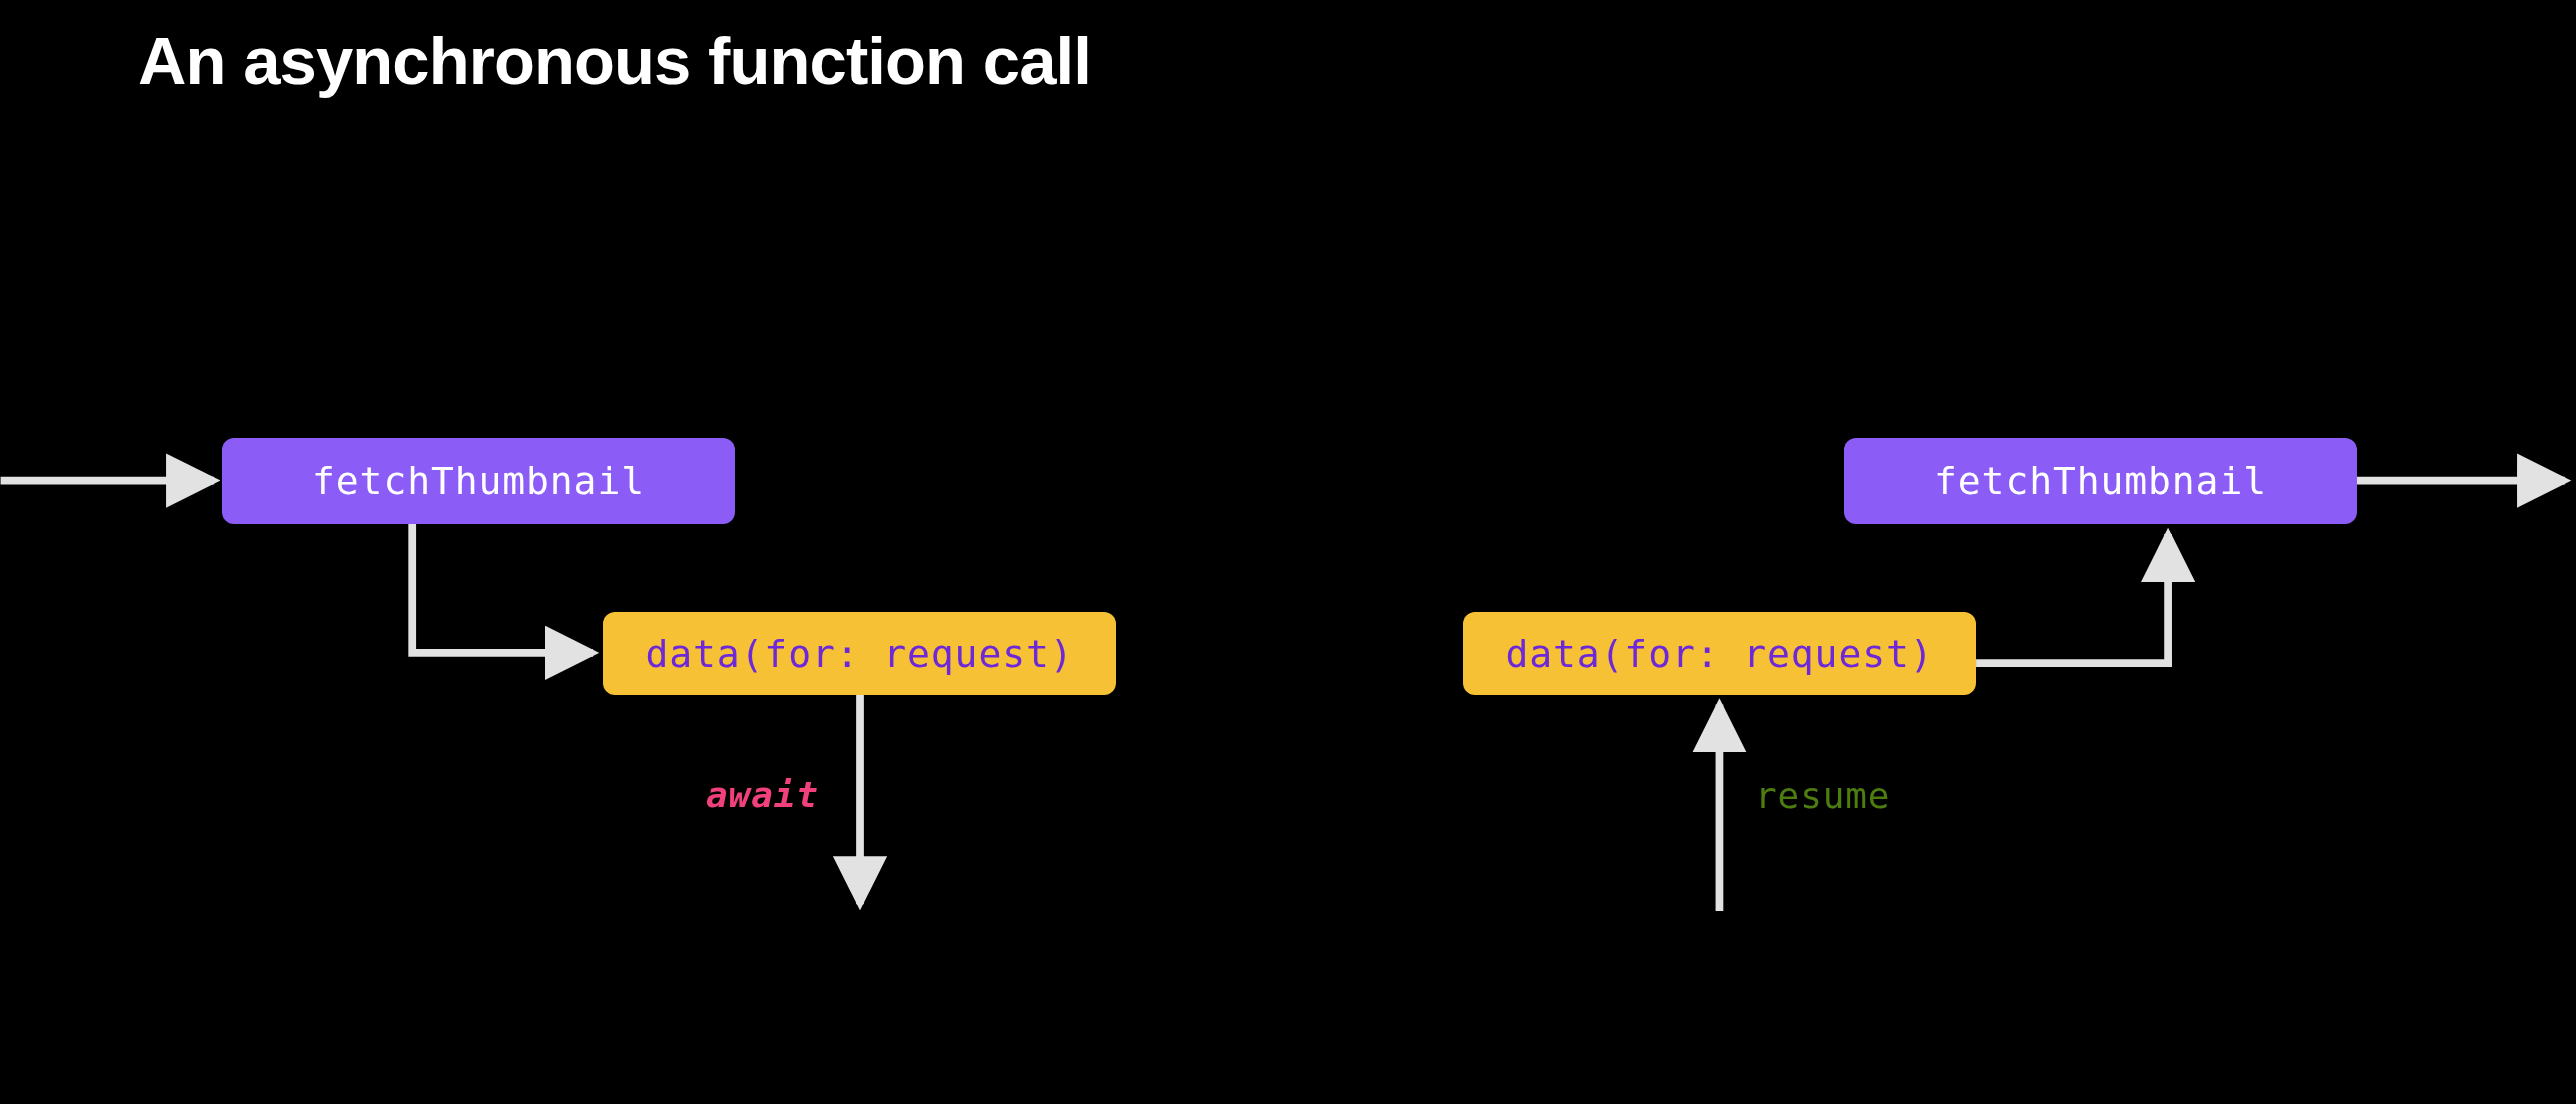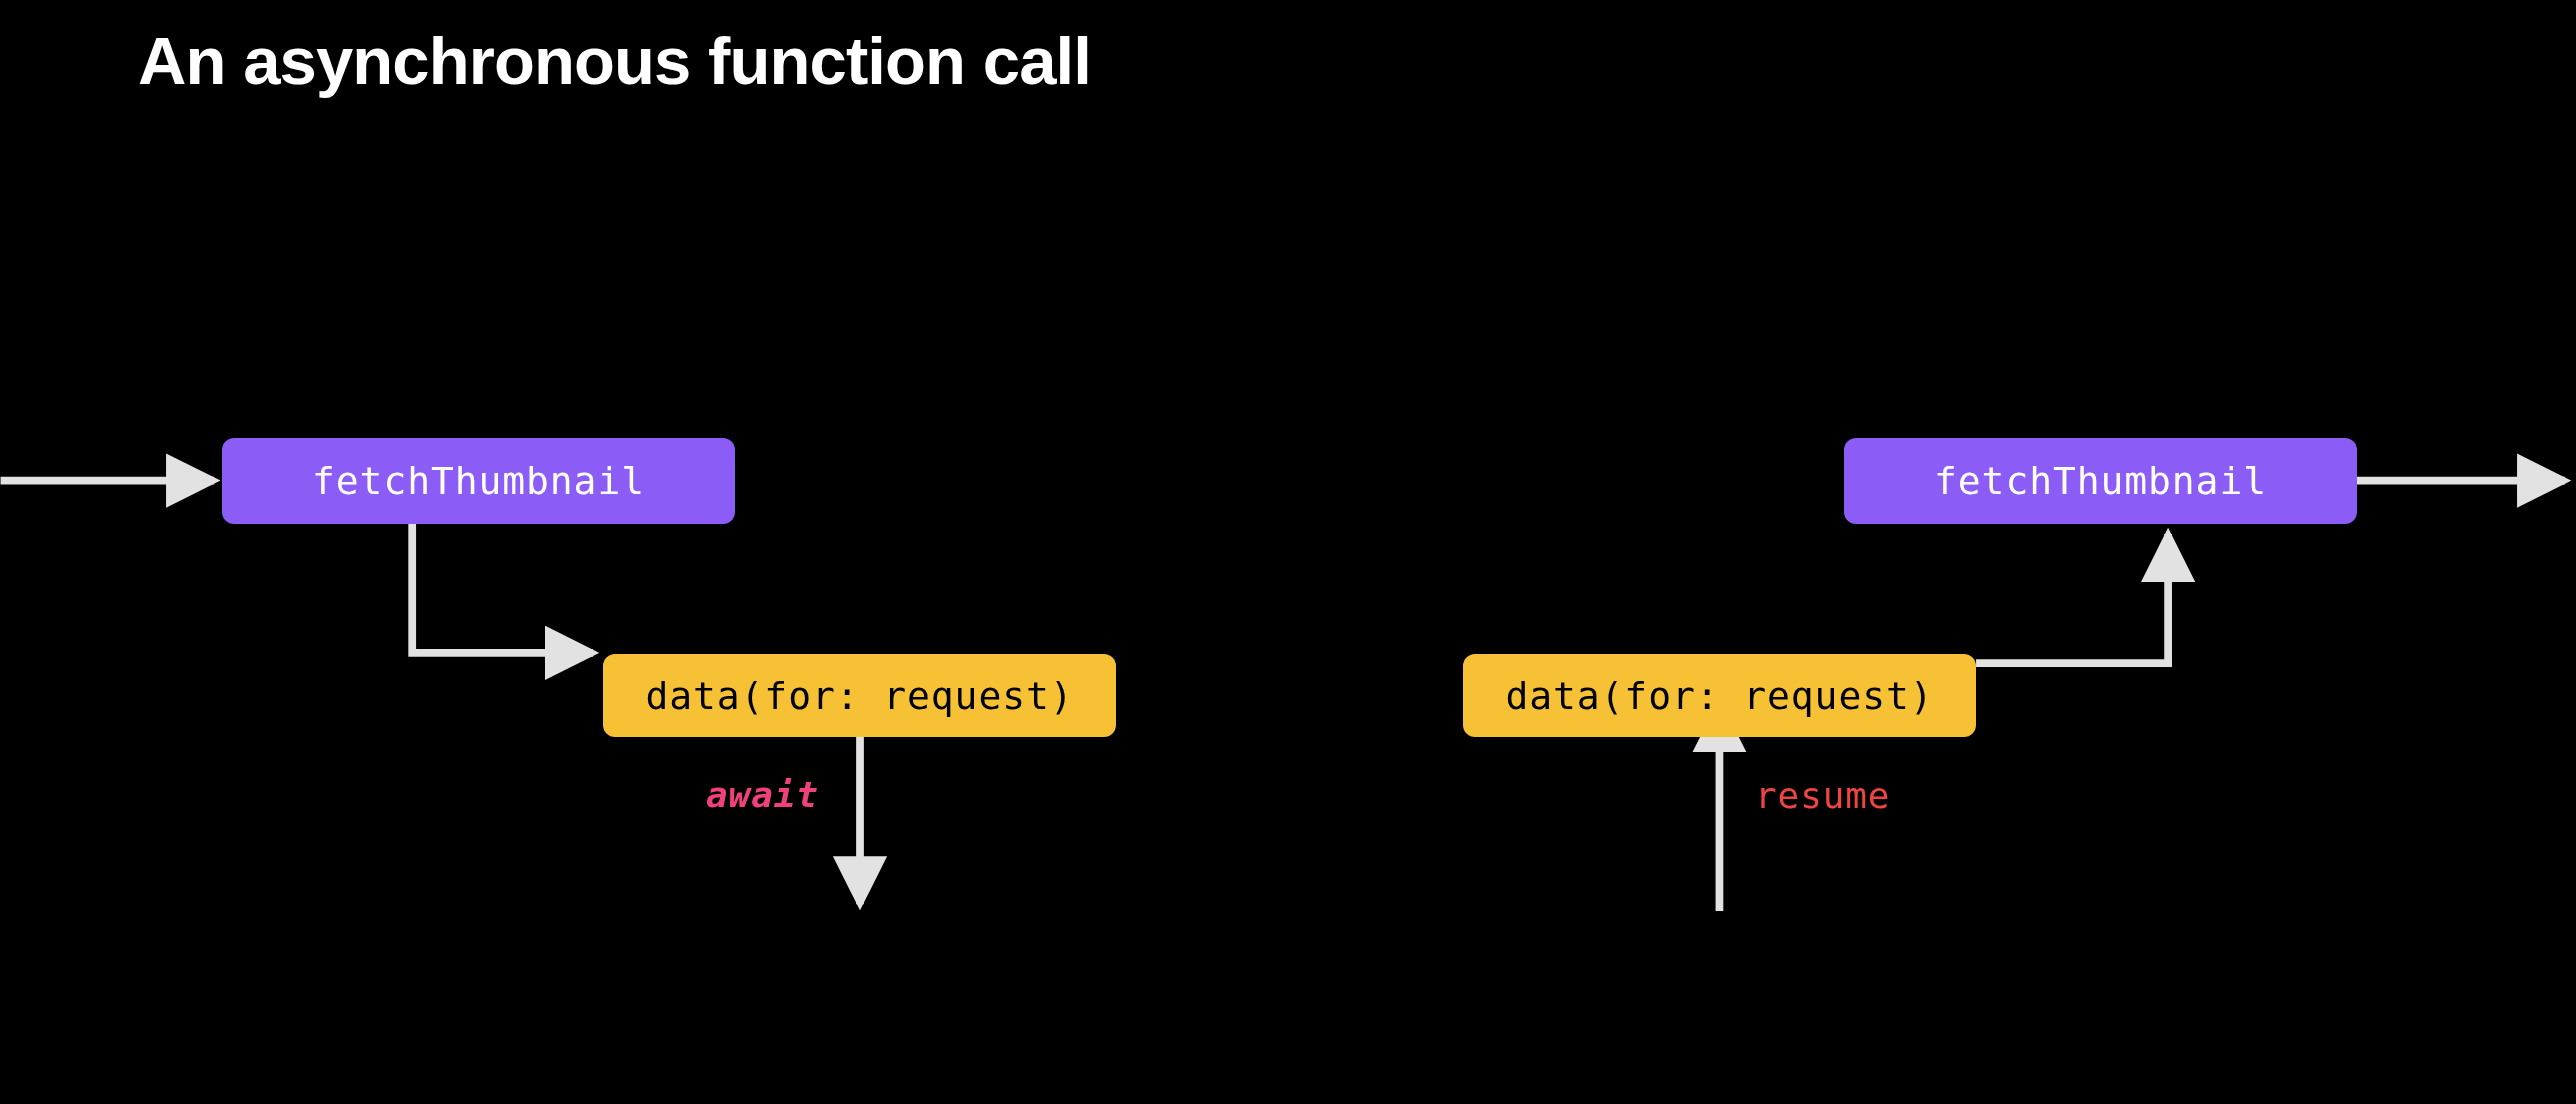--- a/index.html
+++ b/index.html
@@ -57,25 +57,24 @@
   .node-func {
     background: #8b5cf6;
     color: #ffffff;
     font-family: "DejaVu Sans Mono", "Liberation Mono", monospace;
     font-size: 38px;
     letter-spacing: 0.9px;
     border-radius: 12px;
   }
   .node-call {
     background: #f7c135;
-    color: #000000;
+    color: #6d28d9;
     font-family: "DejaVu Sans Mono", "Liberation Mono", monospace;
     font-size: 38px;
     letter-spacing: 0.9px;
-    margin-top: 42px;
   }
   .node-system {
     background: #7386e0;
     color: #ffffff;
     font-family: "Liberation Sans", sans-serif;
     font-size: 34px;
     font-weight: bold;
     border-radius: 13.8px;
   }
 
@@ -97,21 +96,21 @@
     left: 706px;
     top: 774px;
     color: #f0417c;
     font-weight: bold;
     letter-spacing: 0.9px;
     font-style: italic;
   }
   #label-resume {
     left: 1755px;
     top: 775px;
-    color: #ef4444;
+    color: #4d7c0f;
     letter-spacing: 0.9px;
   }
 </style>
 </head>
 <body>
 
 <div id="slide">
 
   <div id="slide-title">An asynchronous function call</div>
 

